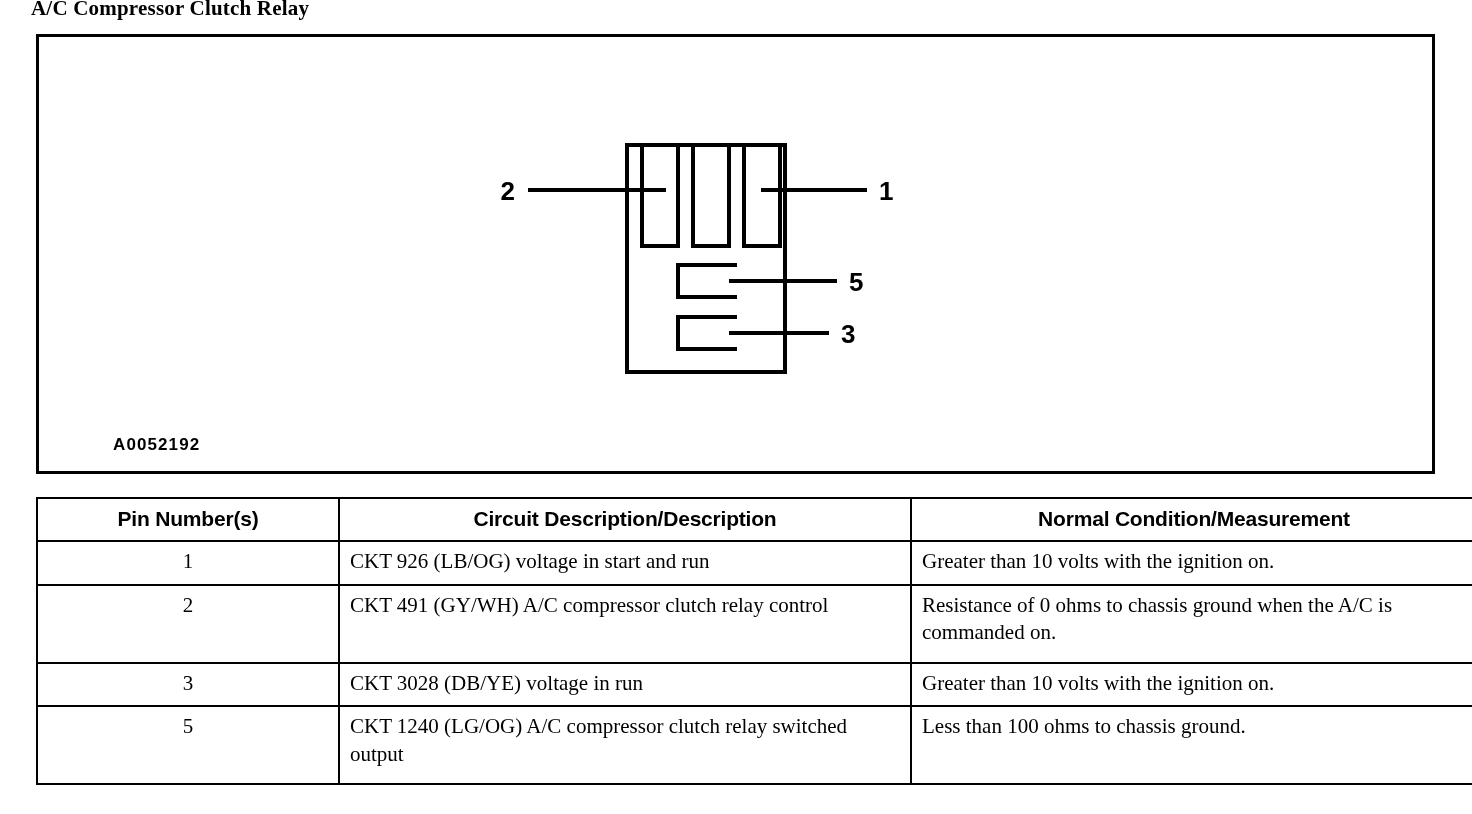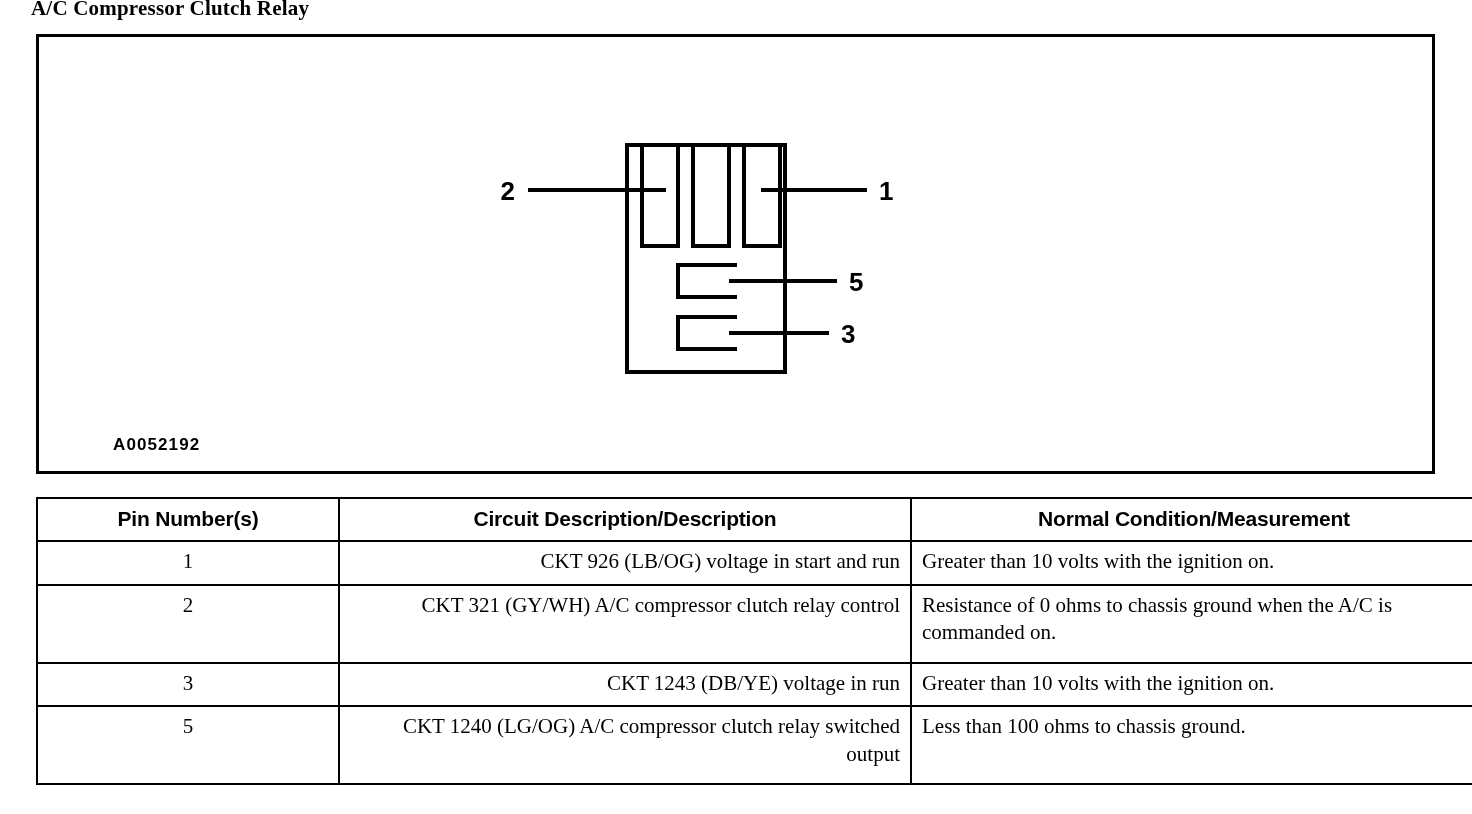--- a/index.html
+++ b/index.html
@@ -90,21 +90,21 @@
     letter-spacing: -0.2px;
     white-space: nowrap;
   }
   .pin-table tbody td {
     font-family: "Liberation Serif", serif;
     font-size: 21px;
     line-height: 1.32;
     padding: 6px 10px 8px;
   }
   .col-pin   { width: 288px; text-align: center; }
-  .col-desc  { width: 558px; text-align: right; }
+  .col-desc  { width: 558px; text-align: left; }
   .col-meas  { width: 552px; text-align: left; }
 
   .row-tall td { height: 62px; }
 </style>
 </head>
 <body>
 
 <div class="page-title">A/C Compressor Clutch Relay</div>
 
 <div class="diagram-frame">
@@ -149,26 +149,26 @@
     </tr>
   </thead>
   <tbody>
     <tr>
       <td class="col-pin">1</td>
       <td class="col-desc">CKT 926 (LB/OG) voltage in start and run</td>
       <td class="col-meas">Greater than 10 volts with the ignition on.</td>
     </tr>
     <tr class="row-tall">
       <td class="col-pin">2</td>
-      <td class="col-desc">CKT 321 (GY/WH) A/C compressor clutch relay control</td>
+      <td class="col-desc">CKT 491 (GY/WH) A/C compressor clutch relay control</td>
       <td class="col-meas">Resistance of 0 ohms to chassis ground when the A/C is commanded on.</td>
     </tr>
     <tr>
       <td class="col-pin">3</td>
-      <td class="col-desc">CKT 1243 (DB/YE) voltage in run</td>
+      <td class="col-desc">CKT 3028 (DB/YE) voltage in run</td>
       <td class="col-meas">Greater than 10 volts with the ignition on.</td>
     </tr>
     <tr class="row-tall">
       <td class="col-pin">5</td>
       <td class="col-desc">CKT 1240 (LG/OG) A/C compressor clutch relay switched output</td>
       <td class="col-meas">Less than 100 ohms to chassis ground.</td>
     </tr>
   </tbody>
 </table>
 

